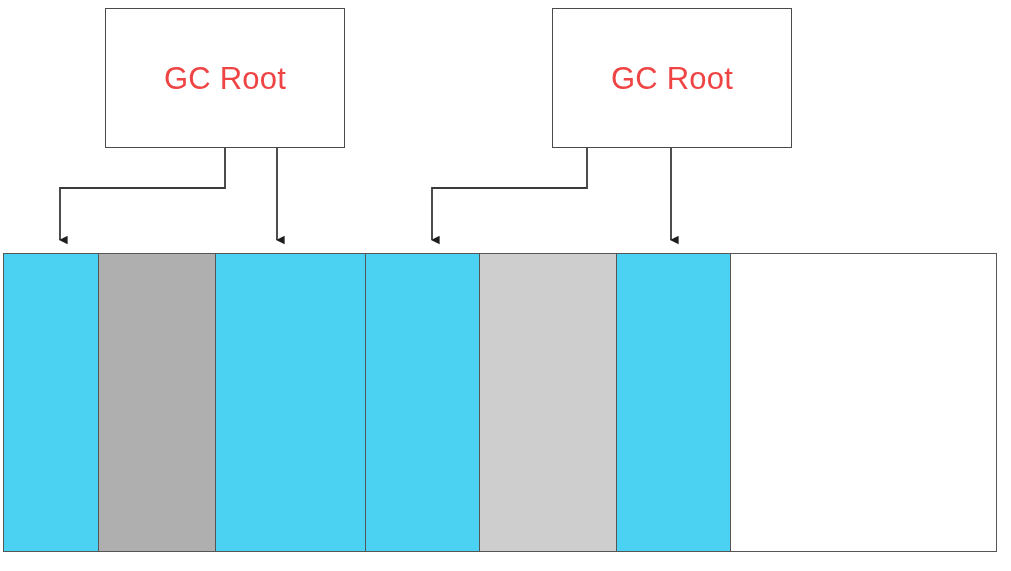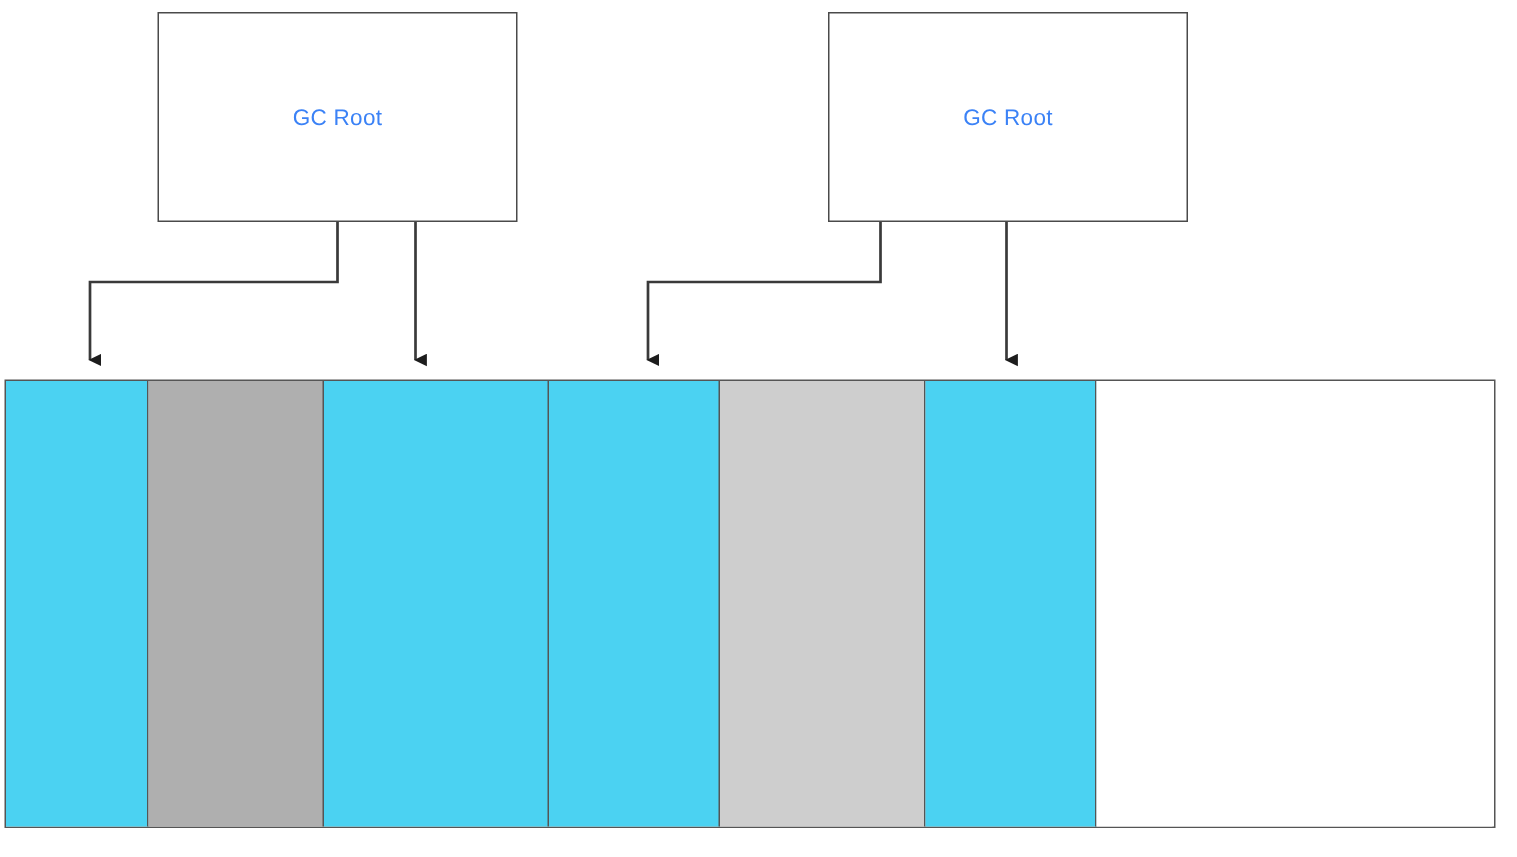--- a/index.html
+++ b/index.html
@@ -30,23 +30,23 @@
     box-sizing: border-box;
     background: #ffffff;
     border: 1.5px solid #4a4a4a;
     display: flex;
     align-items: center;
     justify-content: center;
     z-index: 3;
   }
   .gc-root-label {
     font-family: "Liberation Sans", sans-serif;
-    font-size: 15px;
+    font-size: 31px;
     line-height: 1;
-    color: #3b82f6;
+    color: #ef4444;
     letter-spacing: 0.2px;
     white-space: nowrap;
     user-select: none;
     text-align: right;
   }
   #heap-bar {
     position: absolute;
     left: 3px;
     top: 253px;
     width: 994px;

